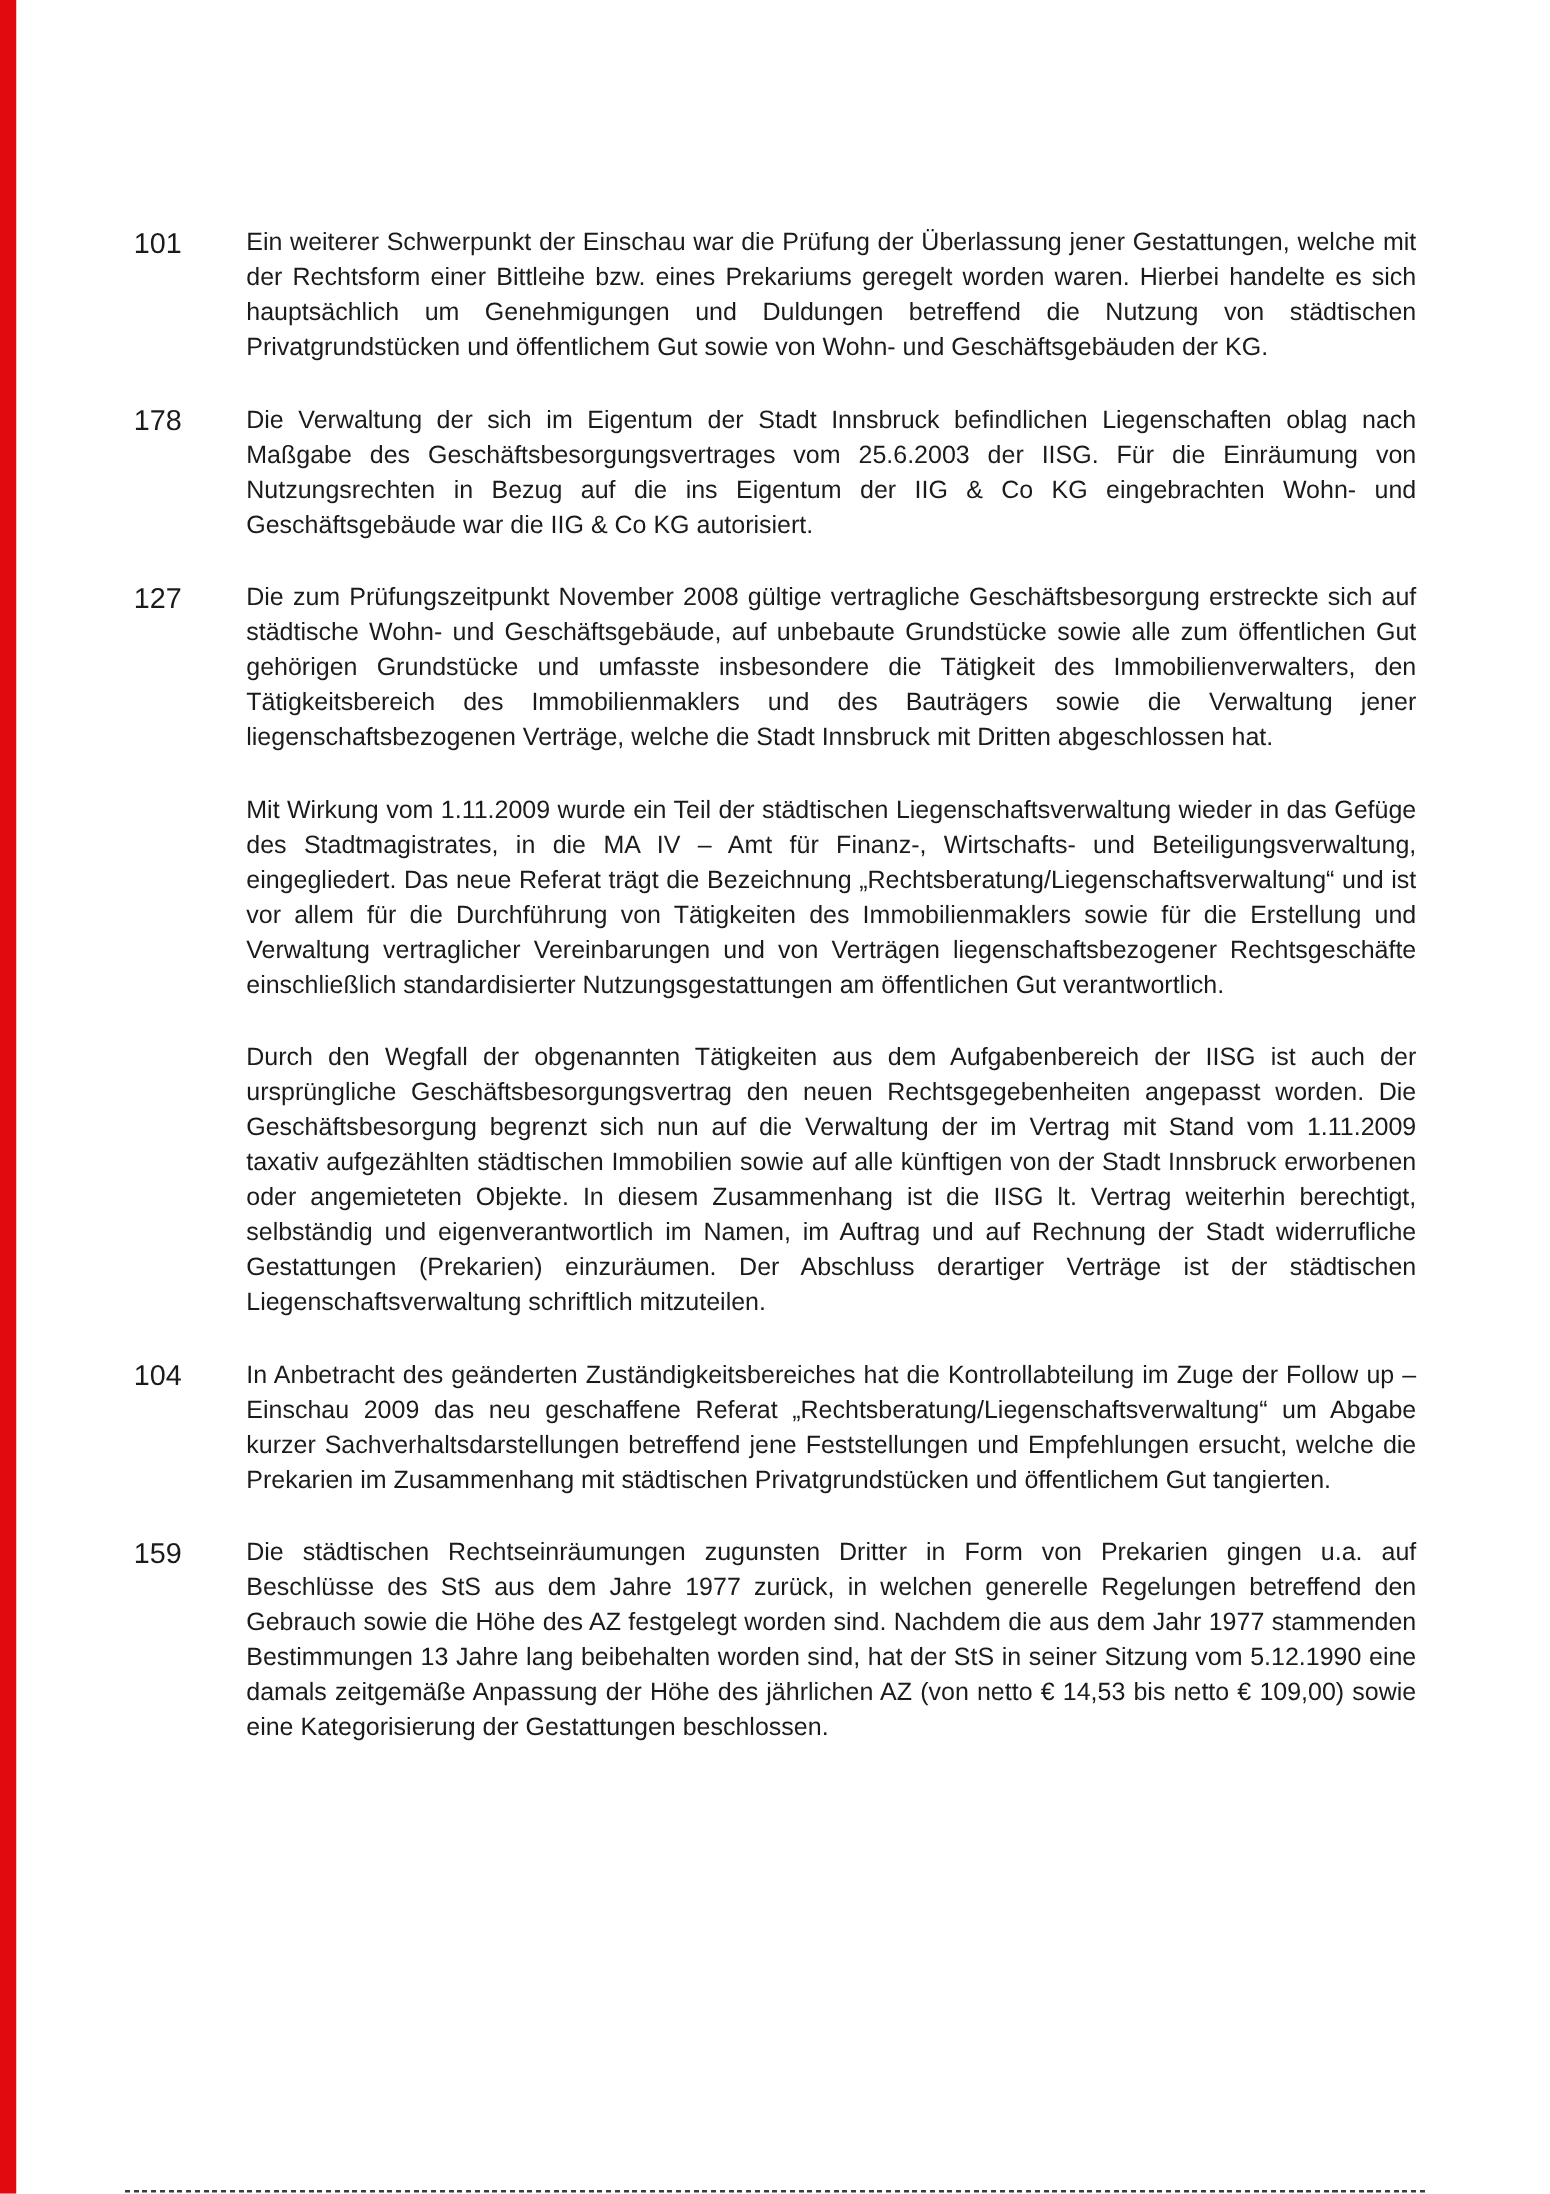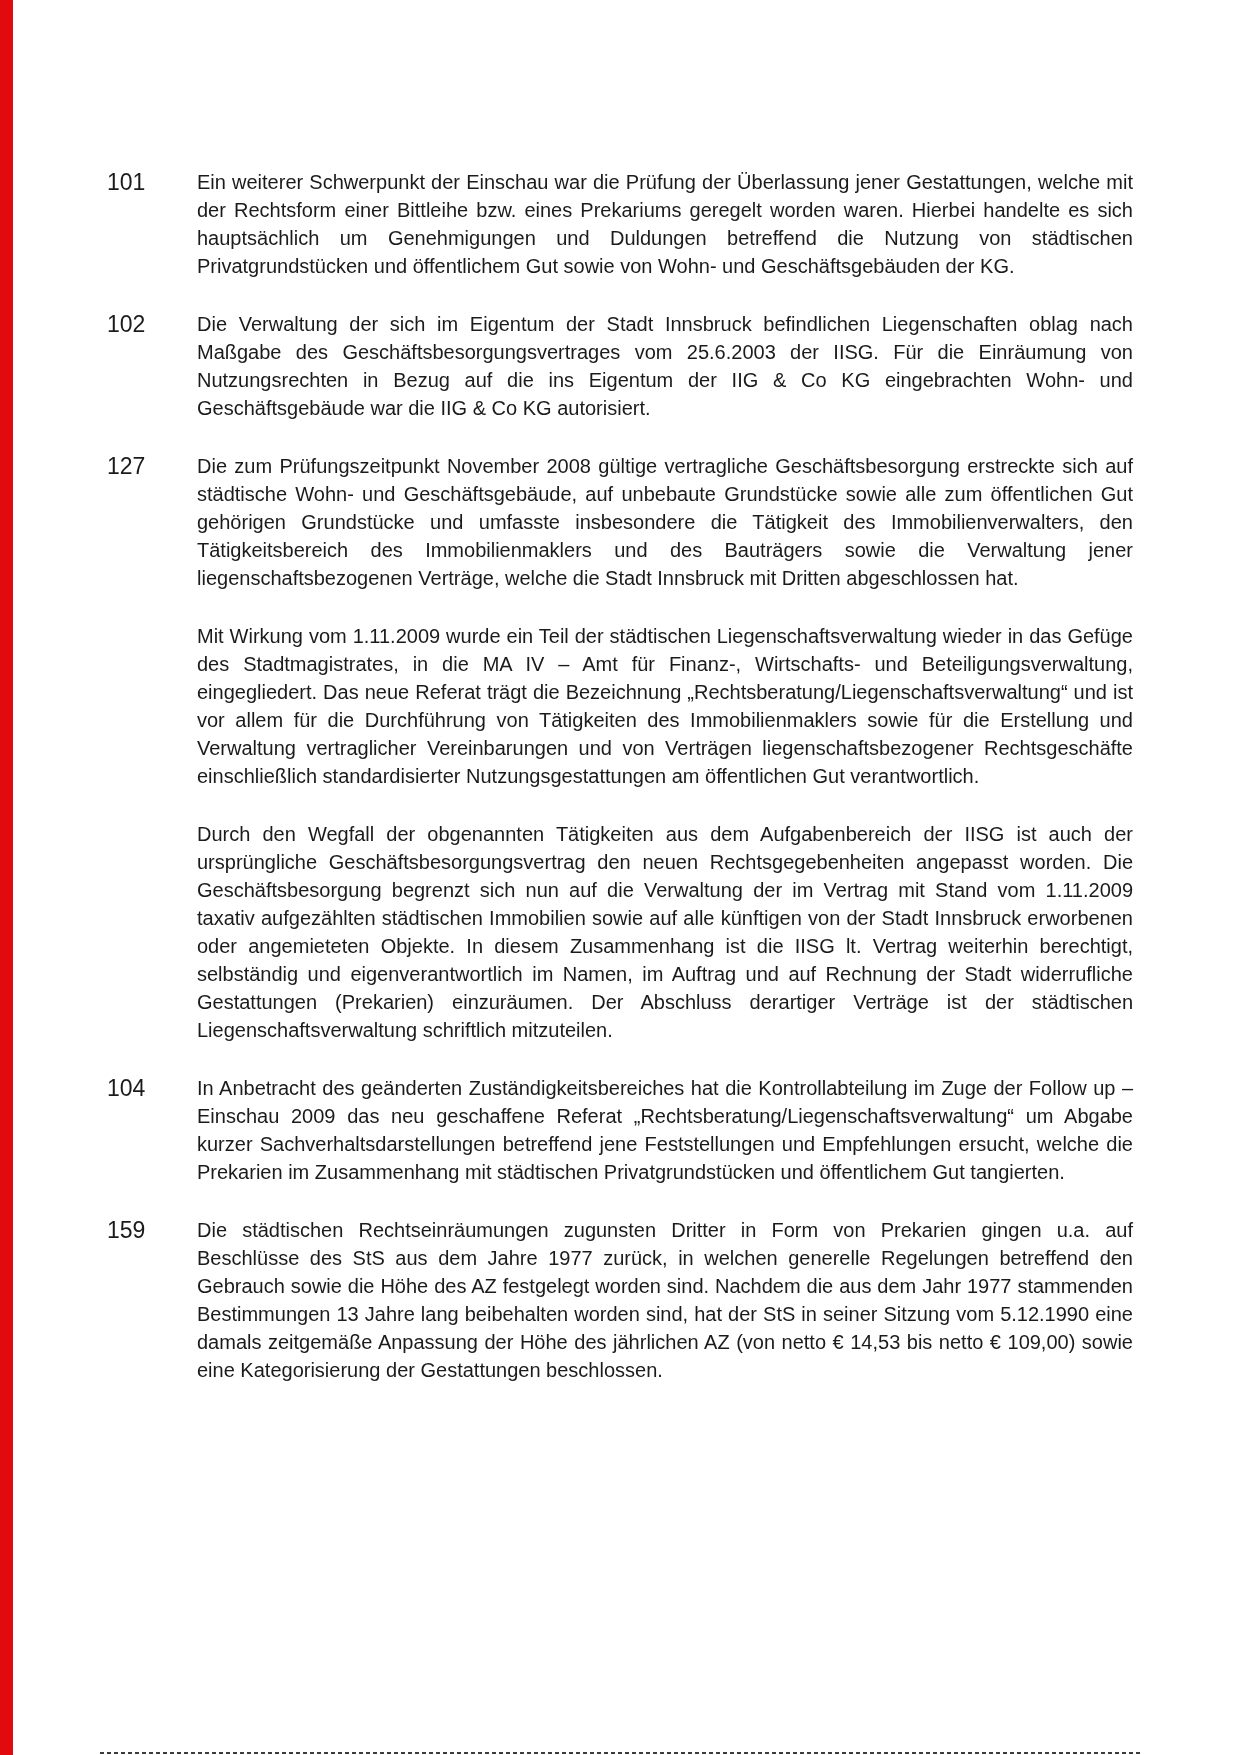--- a/index.html
+++ b/index.html
@@ -9,21 +9,21 @@
     position: relative;
     font-family: "Liberation Sans", "DejaVu Sans", sans-serif;
     color: #1b1b1b;
     overflow: hidden;
   }
   .red-bar {
     position: absolute; left: 0; top: 0;
     width: 13px; height: 1755px;
   }
   .content {
-    position: absolute; left: 107px; top: 168px; width: 1026px;
+    position: absolute; left: 107px; top: 180px; width: 1026px;
   }
   .para { display: flex; align-items: flex-start; margin-bottom: 30px; }
   .num {
     flex: 0 0 90px; width: 90px;
     font-size: 23px; line-height: 28px;
   }
   .txt {
     flex: 1 1 auto;
     font-size: 20px; line-height: 28px;
     text-align: justify;
@@ -56,21 +56,21 @@
 <div class="red-bar" style="background: rgb(225, 10, 14);"></div>
 
 <main class="content">
 
   <section class="para">
     <div class="num">101</div>
     <div class="txt">Ein weiterer Schwerpunkt der Einschau war die Prüfung der Überlassung jener Gestattungen, welche mit der Rechtsform einer Bittleihe bzw. eines Prekariums geregelt worden waren. Hierbei handelte es sich hauptsächlich um Genehmigungen und Duldungen betreffend die Nutzung von städtischen Privatgrundstücken und öffentlichem Gut sowie von Wohn- und Geschäftsgebäuden der KG.</div>
   </section>
 
   <section class="para">
-    <div class="num">102</div>
+    <div class="num">178</div>
     <div class="txt">Die Verwaltung der sich im Eigentum der Stadt Innsbruck befindlichen Liegenschaften oblag nach Maßgabe des Geschäftsbesorgungsvertrages vom 25.6.2003 der IISG. Für die Einräumung von Nutzungsrechten in Bezug auf die ins Eigentum der IIG &amp; Co KG eingebrachten Wohn- und Geschäftsgebäude war die IIG &amp; Co KG autorisiert.</div>
   </section>
 
   <section class="para">
     <div class="num">127</div>
     <div class="txt">Die zum Prüfungszeitpunkt November 2008 gültige vertragliche Geschäftsbesorgung erstreckte sich auf städtische Wohn- und Geschäftsgebäude, auf unbebaute Grundstücke sowie alle zum öffentlichen Gut gehörigen Grundstücke und umfasste insbesondere die Tätigkeit des Immobilienverwalters, den Tätigkeitsbereich des Immobilienmaklers und des Bauträgers sowie die Verwaltung jener liegenschaftsbezogenen Verträge, welche die Stadt Innsbruck mit Dritten abgeschlossen hat.</div>
   </section>
 
   <section class="para">
     <div class="num"></div>

